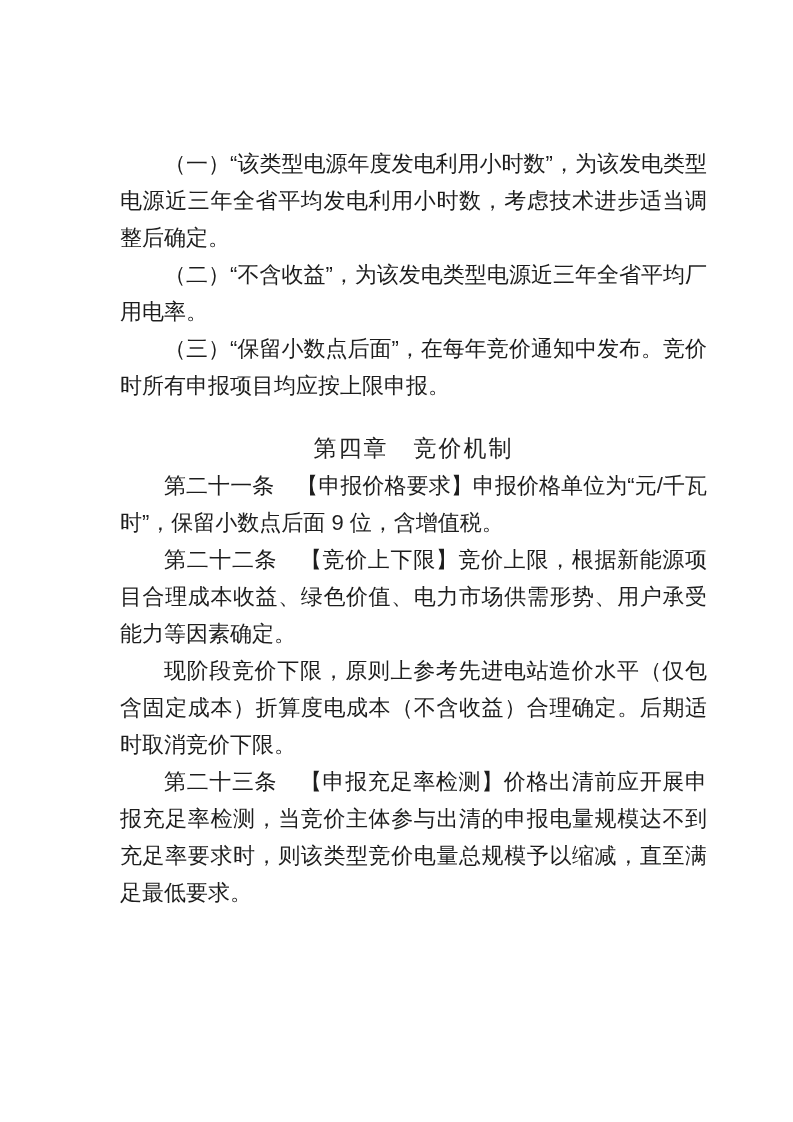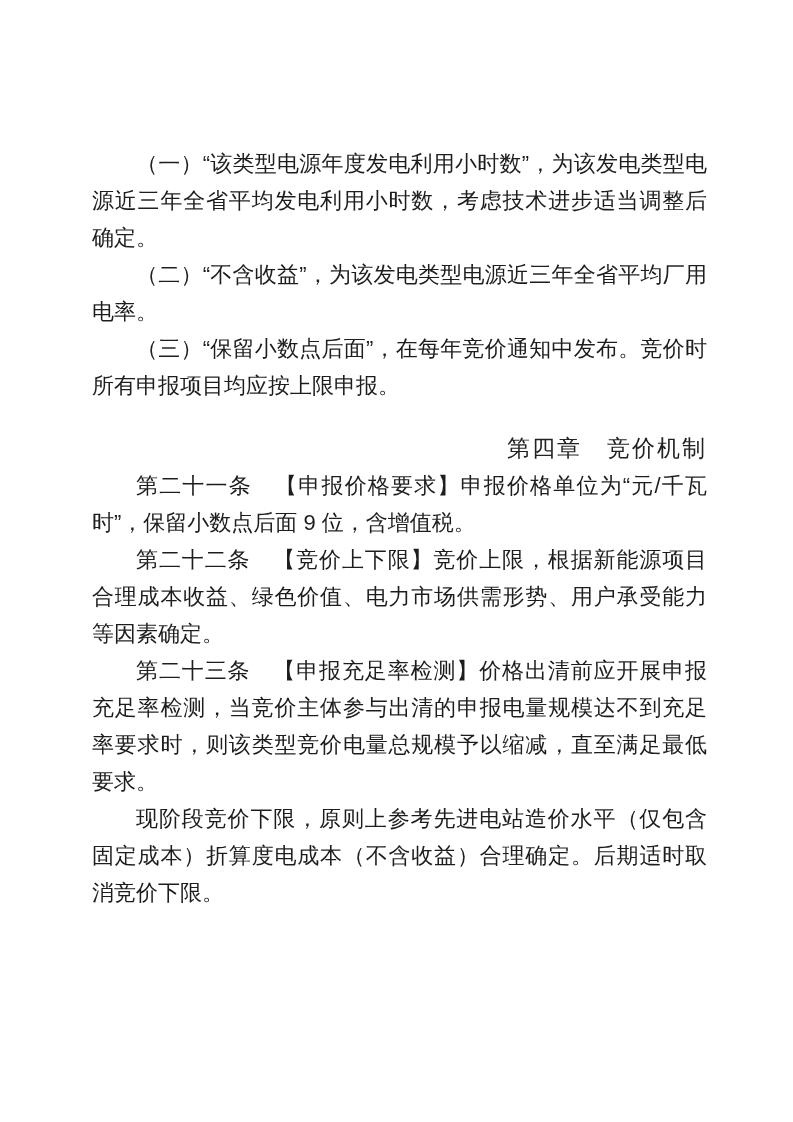--- a/index.html
+++ b/index.html
@@ -14,52 +14,52 @@
   }
   .page {
     position: relative;
     width: 793px;
     height: 1122px;
     background: #ffffff;
     box-sizing: border-box;
   }
   .content {
     box-sizing: border-box;
-    padding: 145px 86px 0 92px;
+    padding: 145px 86px 0 120px;
     font-family: "Liberation Sans", "DejaVu Sans", sans-serif;
     font-size: 22px;
     line-height: 37px;
     color: #1d1d1d;
     text-align: justify;
     text-justify: inter-ideograph;
   }
   p.body {
     margin: 0;
     text-indent: 2em;
   }
   h2.heading {
     margin: 26px 0 0 0;
     padding: 0;
     font-family: "Liberation Serif", "DejaVu Serif", serif;
     font-weight: 400;
     font-size: 23px;
     line-height: 37px;
     letter-spacing: 2px;
-    text-align: right;
+    text-align: center;
     text-indent: 0;
     color: #222222;
   }
 </style>
 </head>
 <body style="background: rgb(255, 255, 255);">
 
 <div class="page">
   <div class="content" id="doc-content" style="color: rgb(29, 29, 29);">
       <p class="body">（一）“该类型电源年度发电利用小时数”，为该发电类型电源近三年全省平均发电利用小时数，考虑技术进步适当调整后确定。</p>
       <p class="body">（二）“不含收益”，为该发电类型电源近三年全省平均厂用电率。</p>
       <p class="body">（三）“保留小数点后面”，在每年竞价通知中发布。竞价时所有申报项目均应按上限申报。</p>
       <h2 class="heading">第四章　竞价机制</h2>
       <p class="body">第二十一条　【申报价格要求】申报价格单位为“元/千瓦时”，保留小数点后面 9 位，含增值税。</p>
       <p class="body">第二十二条　【竞价上下限】竞价上限，根据新能源项目合理成本收益、绿色价值、电力市场供需形势、用户承受能力等因素确定。</p>
+      <p class="body">现阶段竞价下限，原则上参考先进电站造价水平（仅包含固定成本）折算度电成本（不含收益）合理确定。后期适时取消竞价下限。</p>
       <p class="body">第二十三条　【申报充足率检测】价格出清前应开展申报充足率检测，当竞价主体参与出清的申报电量规模达不到充足率要求时，则该类型竞价电量总规模予以缩减，直至满足最低要求。</p>
-      <p class="body">现阶段竞价下限，原则上参考先进电站造价水平（仅包含固定成本）折算度电成本（不含收益）合理确定。后期适时取消竞价下限。</p>
     </div>
 </div>
 
 </body></html>

